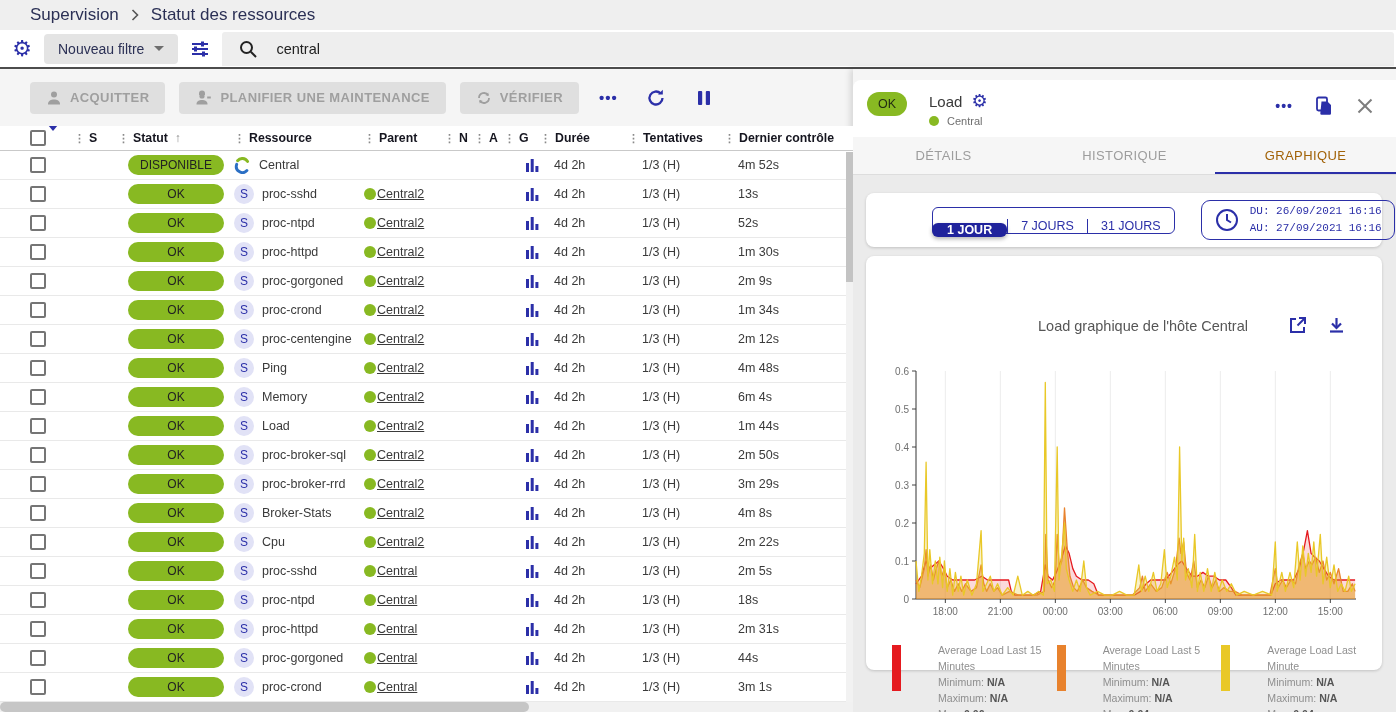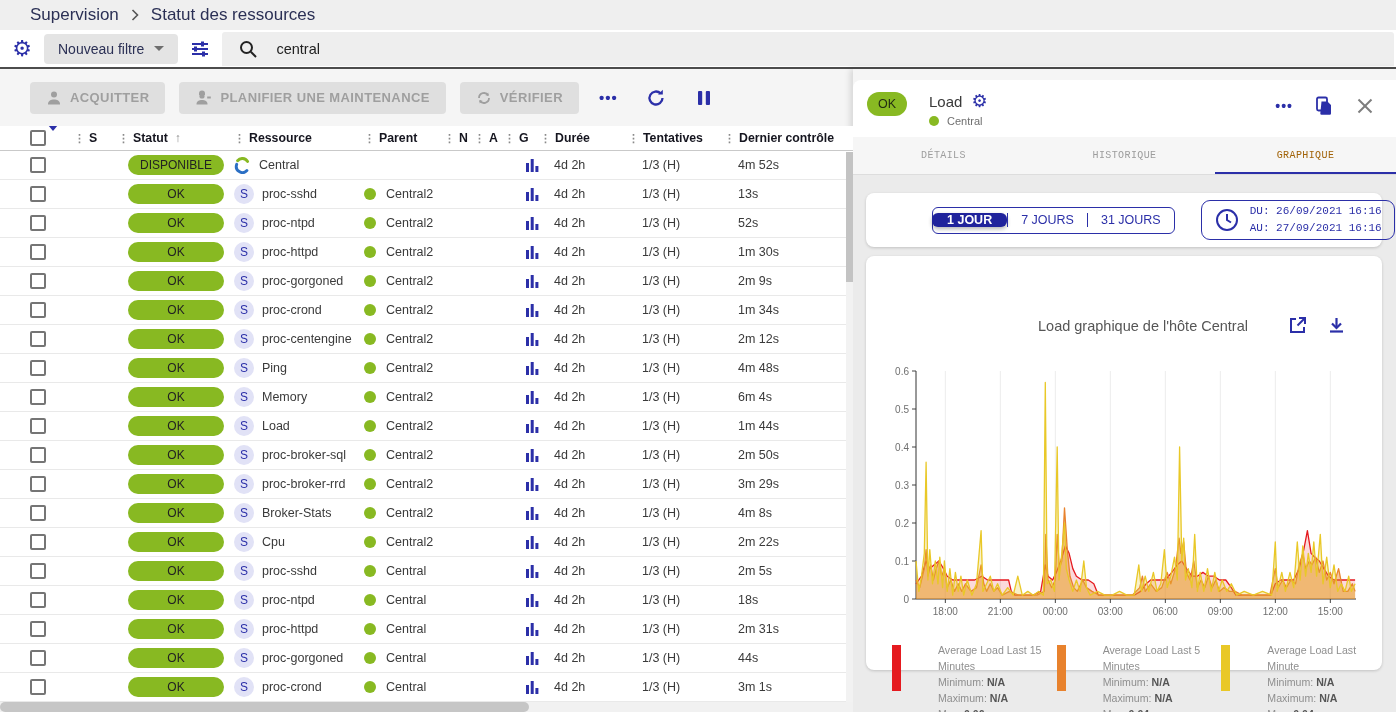--- a/index.html
+++ b/index.html
@@ -54,21 +54,21 @@
   .cb { width:16px; height:16px; border:2px solid #757575; border-radius:2px; background:#fff;
         margin-left:30px; cursor:pointer; }
   .hd-caret { width:0; height:0; border-left:5px solid transparent; border-right:5px solid transparent;
               border-top:6px solid #2b2fa8; cursor:pointer; }
   .chip { width:96px; height:20px; border-radius:10px; background:#88b922; color:#222;
           font-size:12px; display:flex; align-items:center; justify-content:center;
           margin:0 auto; cursor:pointer; }
   .res-cell { display:flex; align-items:center; gap:8px; cursor:pointer; }
   .svc-badge { width:20px; height:20px; border-radius:50%; background:#e1e2f6; color:#2b2fa8;
                font-size:12px; display:flex; align-items:center; justify-content:center; }
-  .parent-cell { display:flex; align-items:center; gap:10px; }
+  .parent-cell { display:flex; align-items:center; gap:1px;text-decoration:underline; }
   .pdot { width:12px; height:12px; border-radius:50%; background:#88b922; }
   .cell-pad { padding-left:14px; }
   .g-cell { padding-left:22px; cursor:pointer; }
 
   .v-scroll { position:absolute; top:26px; right:0; width:7px; bottom:0; background:#f2f2f2; }
   .v-thumb { width:7px; height:130px; background:#c3c3c3; }
   .h-scroll { position:absolute; left:0; right:0; bottom:0; height:10px; background:#f1f1f1; }
   .h-thumb { height:10px; width:62%; background:#c6c6c6; border-radius:5px; }
 
   
@@ -82,29 +82,29 @@
   .panel-title-row { display:flex; align-items:center; gap:9px; }
   .panel-title { font-size:15px; color:#3a3a3a; }
   .panel-host-row { display:flex; align-items:center; gap:8px; margin-top:5px; }
   .host-dot { width:10px; height:10px; border-radius:50%; background:#88b922; }
   .panel-host { font-size:11px; color:#6f6f6f; }
   .panel-actions { display:flex; align-items:center; gap:22px; padding-right:8px; margin-top:4px; }
   .more-dots { color:#2b2fa8; font-size:14px; font-weight:bold; letter-spacing:1px; cursor:pointer; }
 
   .tabs { background:#f6f6f6; display:flex; border-bottom:1px solid #ddd; }
   .tab { flex:1; height:37px; display:flex; align-items:center; justify-content:center;
-         font-size:10px; letter-spacing:.4px; color:#9d9d9d; cursor:pointer; position:relative;font-family:Liberation Mono, monospace; }
+         font-size:13px; letter-spacing:.4px; color:#9d9d9d; cursor:pointer; position:relative; }
   .tab.active { color:#a16207; }
   .tab.active::after { content:""; position:absolute; left:0; right:0; bottom:0; height:2px;
                        background:#2b2fa8; }
 
   .panel-body { flex:1; background:#ebebeb; padding:18px 14px 0 13px; overflow:hidden; }
   .card { background:#fff; border-radius:8px; box-shadow:0 1px 3px rgba(0,0,0,.18); }
   .range-card { height:54px; display:flex; align-items:center; padding:0 24px 0 66px; gap:26px; }
-  .seg-group { display:flex; border:1px solid #2b2fa8; border-radius:6px; height:27px; align-items:center; }
+  .seg-group { display:flex; border:1px solid #2b2fa8; border-radius:6px; height:27px; align-items:flex-end; }
   .seg { display:flex; align-items:center; justify-content:center; padding:0 13px; font-size:12.5px;
          color:#2b2fa8; border-left:1px solid #2b2fa8; cursor:pointer; white-space:nowrap; }
   .seg:first-child { border-left:none; }
   .seg.active { background:#20239c; color:#fff; font-weight:bold; border-radius:6px;
                 margin:-4px 0 -4px -1px; padding:0 15px; box-shadow:0 2px 4px rgba(0,0,0,.3); }
   .date-box { border:1px solid #2b2fa8; border-radius:9px; height:40px; display:flex;
               align-items:center; gap:10px; padding:0 12px; cursor:pointer; }
   .date-lines { display:flex; flex-direction:column; justify-content:center; }
   .date-line { font-size:11px; color:#2b2fa8; line-height:1.55; white-space:nowrap;font-family:Liberation Mono, monospace; }
 

